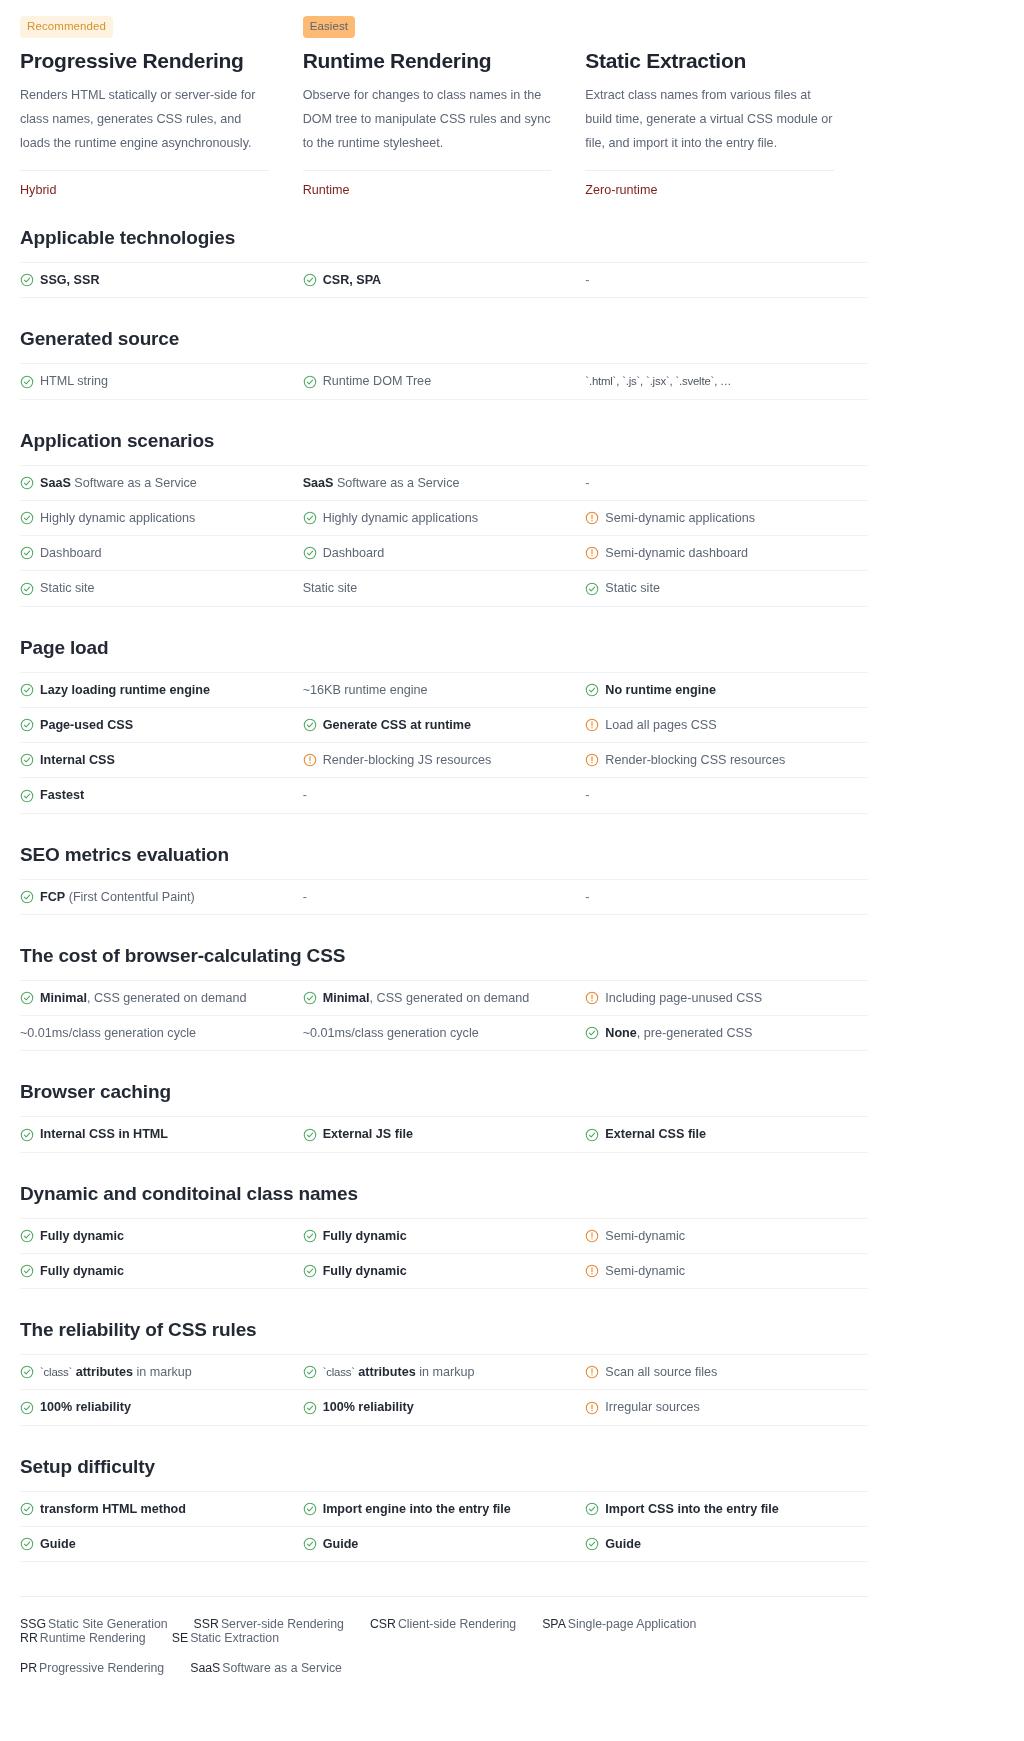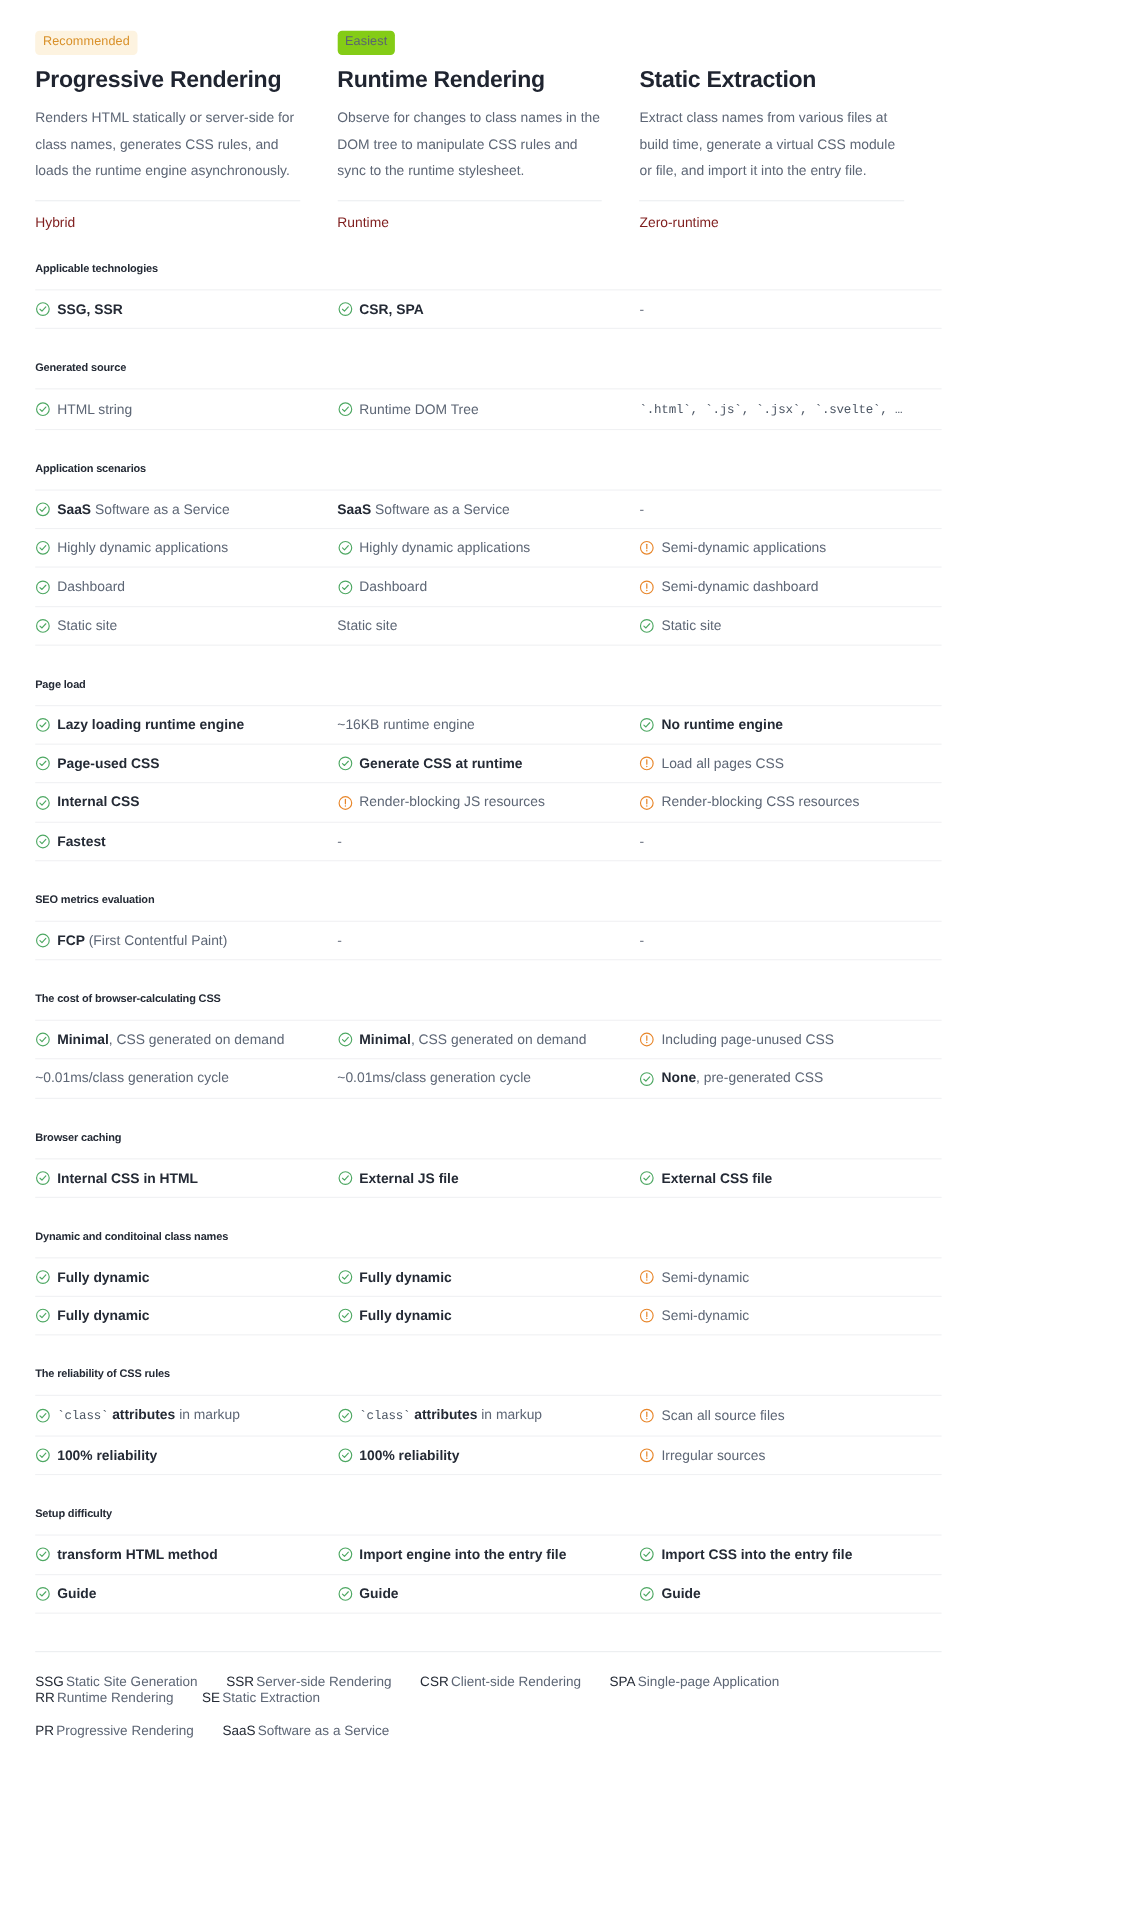--- a/index.html
+++ b/index.html
@@ -6,21 +6,21 @@
   html, body {
     margin: 0; padding: 0;
     background: #ffffff;
     font-family: "Liberation Sans", sans-serif;
     -webkit-font-smoothing: antialiased;
   }
   .page {
     width: 888px;
     min-height: 1741px;
     background: #ffffff;
-    padding: 12px;
+    padding: 0;
     position: relative;
   }
   .inner { padding: 16px 20px 0 20px; }
 
   
   .head-row {
     display: grid;
     grid-template-columns: 1fr 1fr 1fr;
     column-gap: 0;
   }
@@ -28,21 +28,21 @@
   .badge-slot { height: 22px; margin-bottom: 10px; }
   .badge {
     display: inline-block;
     font-size: 11.5px;
     line-height: 1;
     padding: 5px 7px;
     border-radius: 4px;
     letter-spacing: .1px;
   }
   .badge.recommended { background: #fdf3e0; color: #d9912a; }
-  .badge.easiest { background: #84cc16; color: #5b6471; }
+  .badge.easiest { background: #fdba74; color: #5b6471; }
   .head-title {
     font-size: 21px;
     font-weight: 700;
     color: #1f2430;
     letter-spacing: -.3px;
     margin: 0 0 11px 0;
     line-height: 1.2;
   }
   .head-desc {
     font-size: 12.6px;
@@ -54,21 +54,21 @@
   .head-sep { border-top: 1px solid #eceef0; }
   .head-tag {
     font-size: 12.6px;
     color: #7f1d1d;
     padding: 12px 0 0 0;
   }
 
   
   .section { margin-top: 30px; }
   .section-title {
-    font-size: 10px;
+    font-size: 19px;
     font-weight: 700;
     color: #242a35;
     letter-spacing: -.15px;
     margin: 0 0 13px 0;
   }
   .rows { border-top: 1px solid #f0f1f3; }
   .row {
     display: grid;
     grid-template-columns: 1fr 1fr 1fr;
     border-bottom: 1px solid #f0f1f3;
@@ -83,21 +83,21 @@
     padding: 8px 26px 8px 0;
     font-size: 12.6px;
     color: #5d6675;
     line-height: 1.45;
     min-height: 18px;
   }
   .cell .txt { display: inline; }
   .cell b { color: #242a35; font-weight: 700; }
   .cell .dash { color: #6b7280; }
   .cell .code {
-    font-family: Liberation Mono, monospace;
+    font-family: Liberation Sans, sans-serif;
     font-size: 11.4px;
     color: #4b5563;
     letter-spacing: -.2px;
   }
 
   
   .ic { flex: 0 0 auto; width: 14px; height: 14px; display: inline-block; position: relative; top: 0px; }
   .ic svg { display: block; }
 
   

